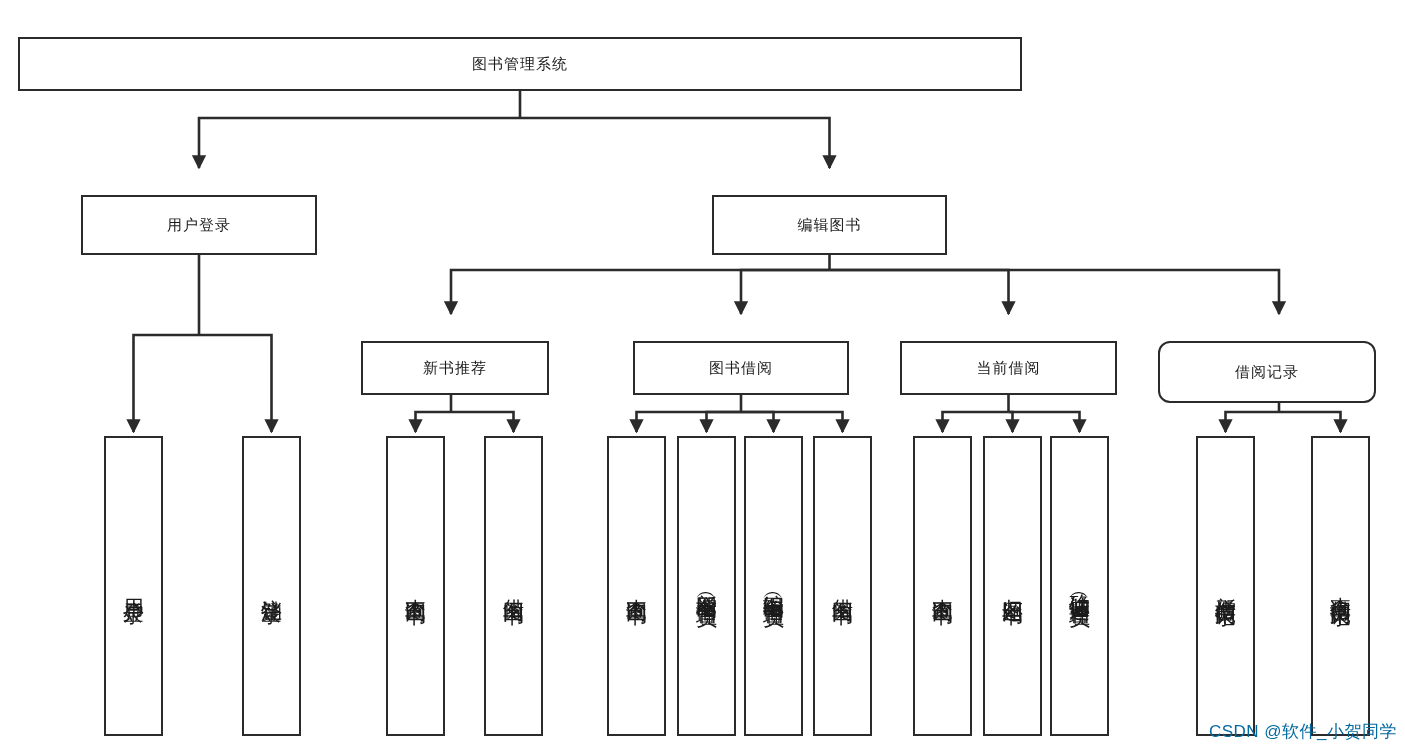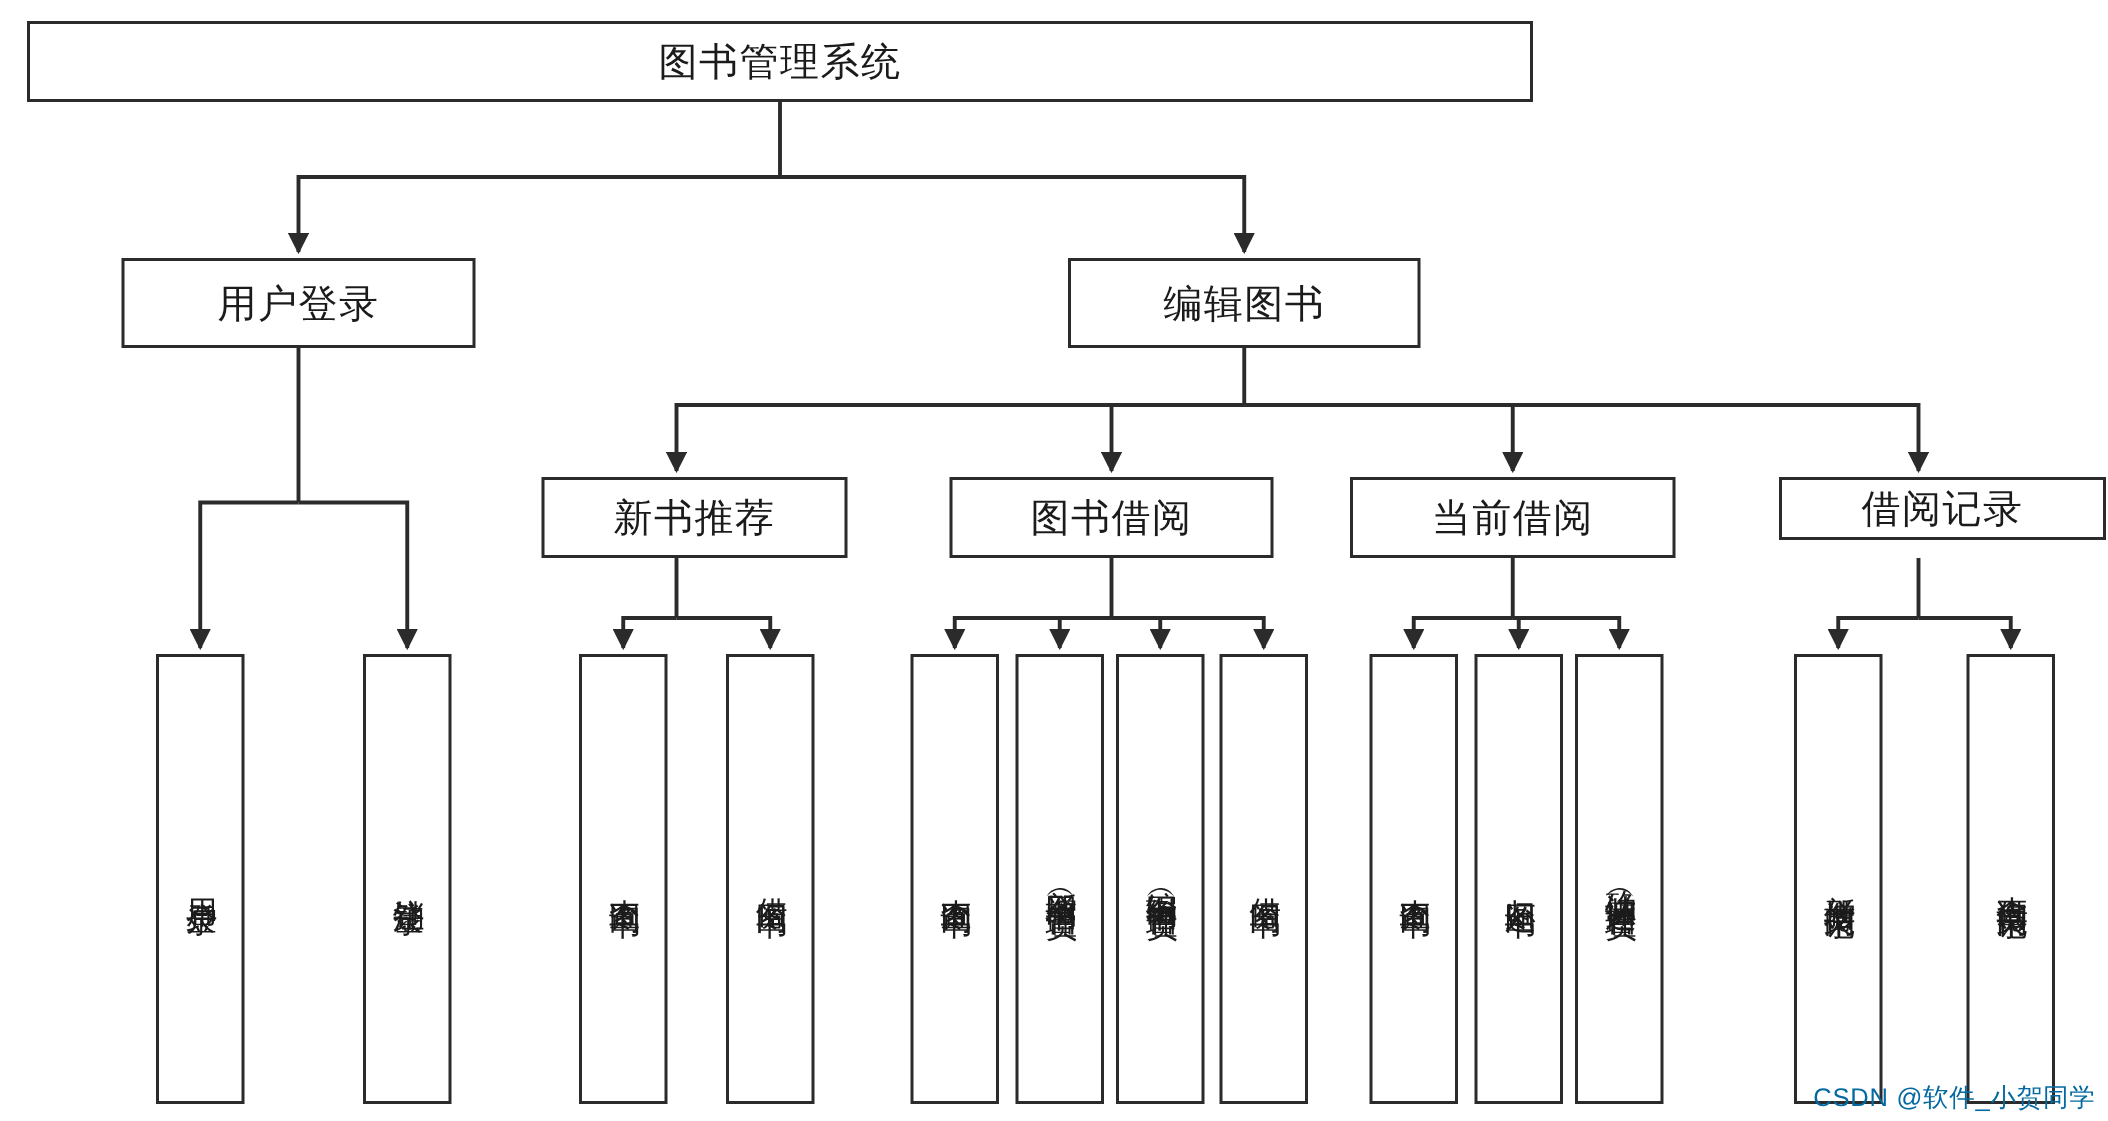--- a/index.html
+++ b/index.html
@@ -28,22 +28,23 @@
     position: absolute;
     box-sizing: border-box;
     background: #ffffff;
     border: 2px solid #2b2b2b;
     display: flex;
     align-items: center;
     justify-content: center;
     color: #1b1b1b;
   }
   .node.horiz {
-    font-size: 26px;
+    font-size: 15px;
     letter-spacing: 1px;
+    margin-top: 23px;
   }
   .node.vert {
     font-size: 21px;
     letter-spacing: 2px;
   }
   .node.vert .label {
     writing-mode: vertical-rl;
     text-orientation: upright;
     line-height: 1.05;
     white-space: nowrap;
@@ -105,30 +106,30 @@
   <div id="nodes">
       <div class="node horiz" style="left: 18px; top: 14px; width: 1004px; height: 54px;">
         <span class="label">图书管理系统</span>
       </div>
       <div class="node horiz" style="left: 81px; top: 172px; width: 236px; height: 60px;">
         <span class="label">用户登录</span>
       </div>
       <div class="node horiz" style="left: 712px; top: 172px; width: 235px; height: 60px;">
         <span class="label">编辑图书</span>
       </div>
-      <div class="node horiz" style="left: 361px; top: 318px; width: 204px; height: 54px;">
+      <div class="node horiz" style="left: 361px; top: 318px; width: 188px; height: 54px;">
         <span class="label">新书推荐</span>
       </div>
       <div class="node horiz" style="left: 633px; top: 318px; width: 216px; height: 54px;">
         <span class="label">图书借阅</span>
       </div>
       <div class="node horiz" style="left: 900px; top: 318px; width: 217px; height: 54px;">
         <span class="label">当前借阅</span>
       </div>
-      <div class="node horiz" style="left: 1186px; top: 318px; width: 218px; height: 42px;">
+      <div class="node horiz" style="left: 1158px; top: 318px; width: 218px; height: 62px; border-radius: 12px;">
         <span class="label">借阅记录</span>
       </div>
       <div class="node vert" style="left: 104px; top: 436px; width: 59px; height: 300px;">
         <span class="label">用户登录</span>
       </div>
       <div class="node vert" style="left: 242px; top: 436px; width: 59px; height: 300px;">
         <span class="label">注销登录</span>
       </div>
       <div class="node vert" style="left: 386px; top: 436px; width: 59px; height: 300px;">
         <span class="label">查询图书</span>

